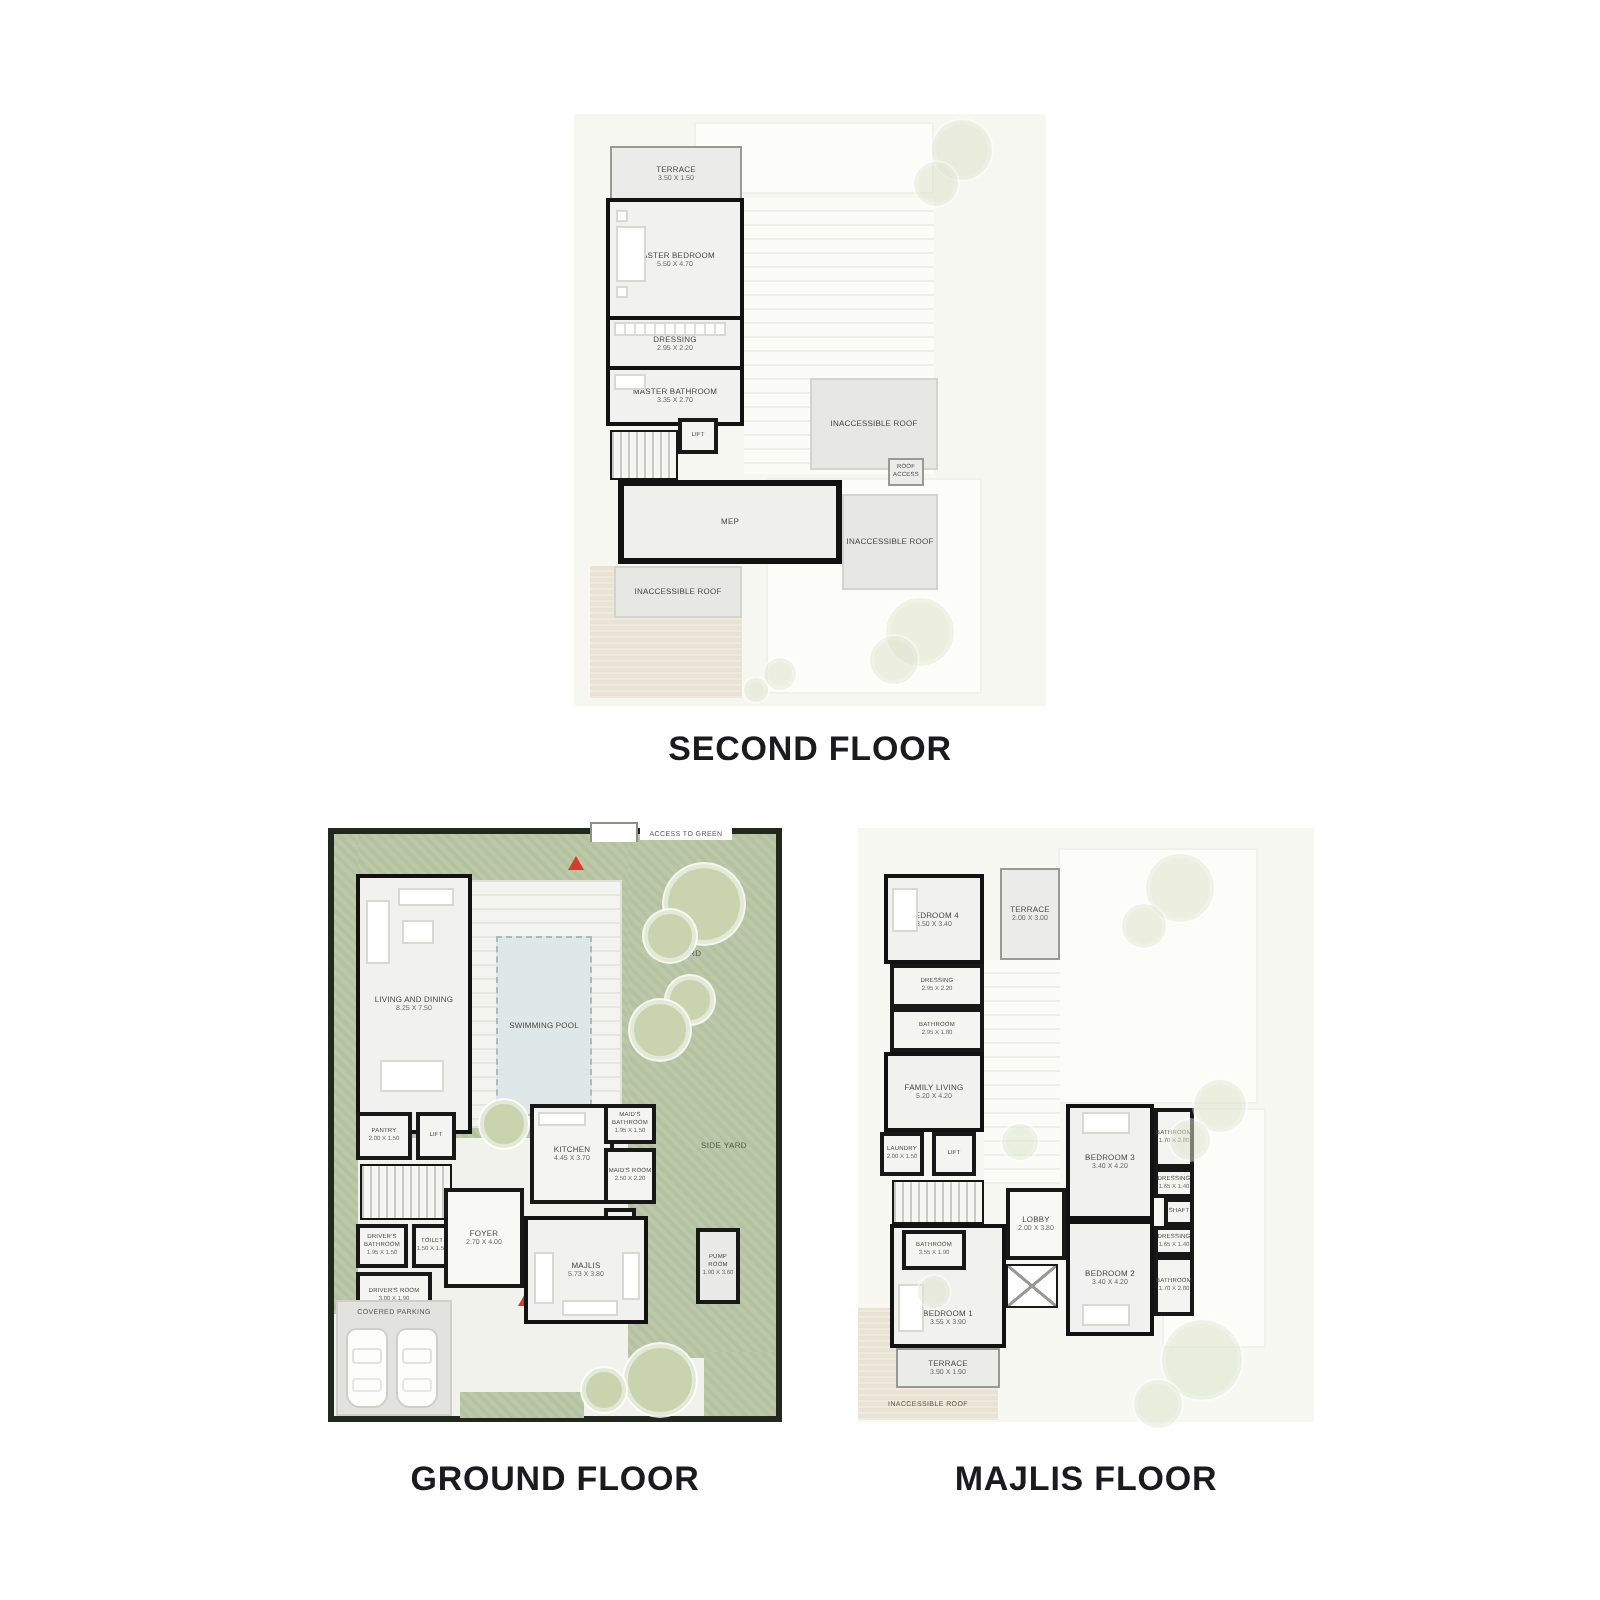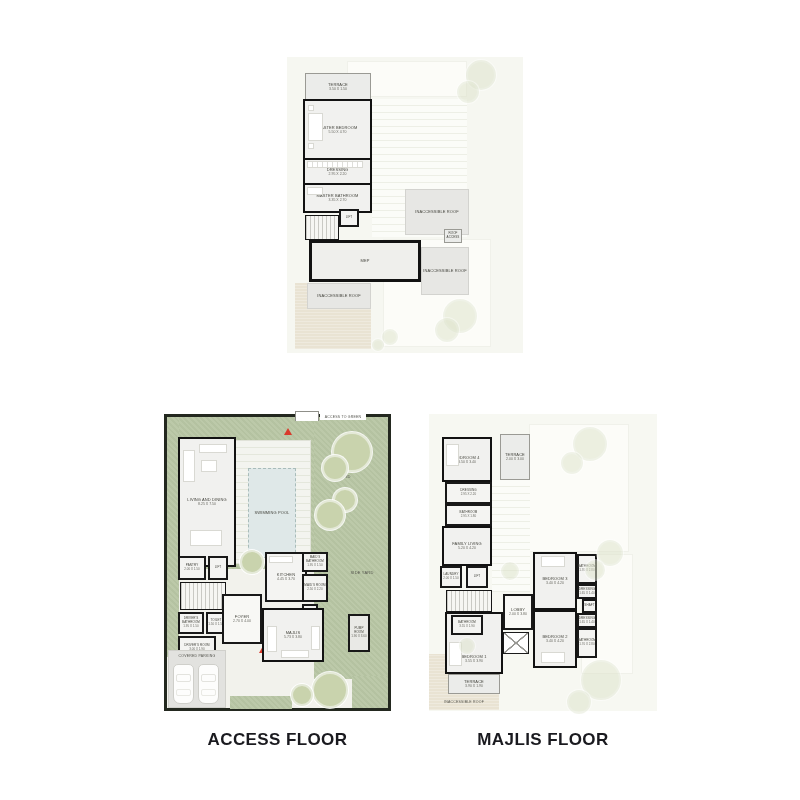--- a/index.html
+++ b/index.html
@@ -322,15 +322,16 @@
     <div class="tree faded" style="left:144px;top:13px;width:34px;height:34px;"></div>
     <div class="tree faded" style="left:132px;top:38px;width:22px;height:22px;"></div>
     <div class="tree faded" style="left:168px;top:126px;width:26px;height:26px;"></div>
     <div class="tree faded" style="left:156px;top:146px;width:20px;height:20px;"></div>
     <div class="tree faded" style="left:152px;top:246px;width:40px;height:40px;"></div>
     <div class="tree faded" style="left:138px;top:276px;width:24px;height:24px;"></div>
     <div class="tree faded" style="left:72px;top:148px;width:18px;height:18px;"></div>
     <div class="tree faded" style="left:30px;top:224px;width:16px;height:16px;"></div>
   </div>
 
-  <div class="title" style="left:164px;top:730px;width:227px;">ACCESS FLOOR</div>
+  <div class="title" style="left:287px;top:365px;width:236px;">SECOND FLOOR</div>
+  <div class="title" style="left:164px;top:730px;width:227px;">GROUND FLOOR</div>
   <div class="title" style="left:429px;top:730px;width:228px;">MAJLIS FLOOR</div>
 </div>
 
 </body></html>

